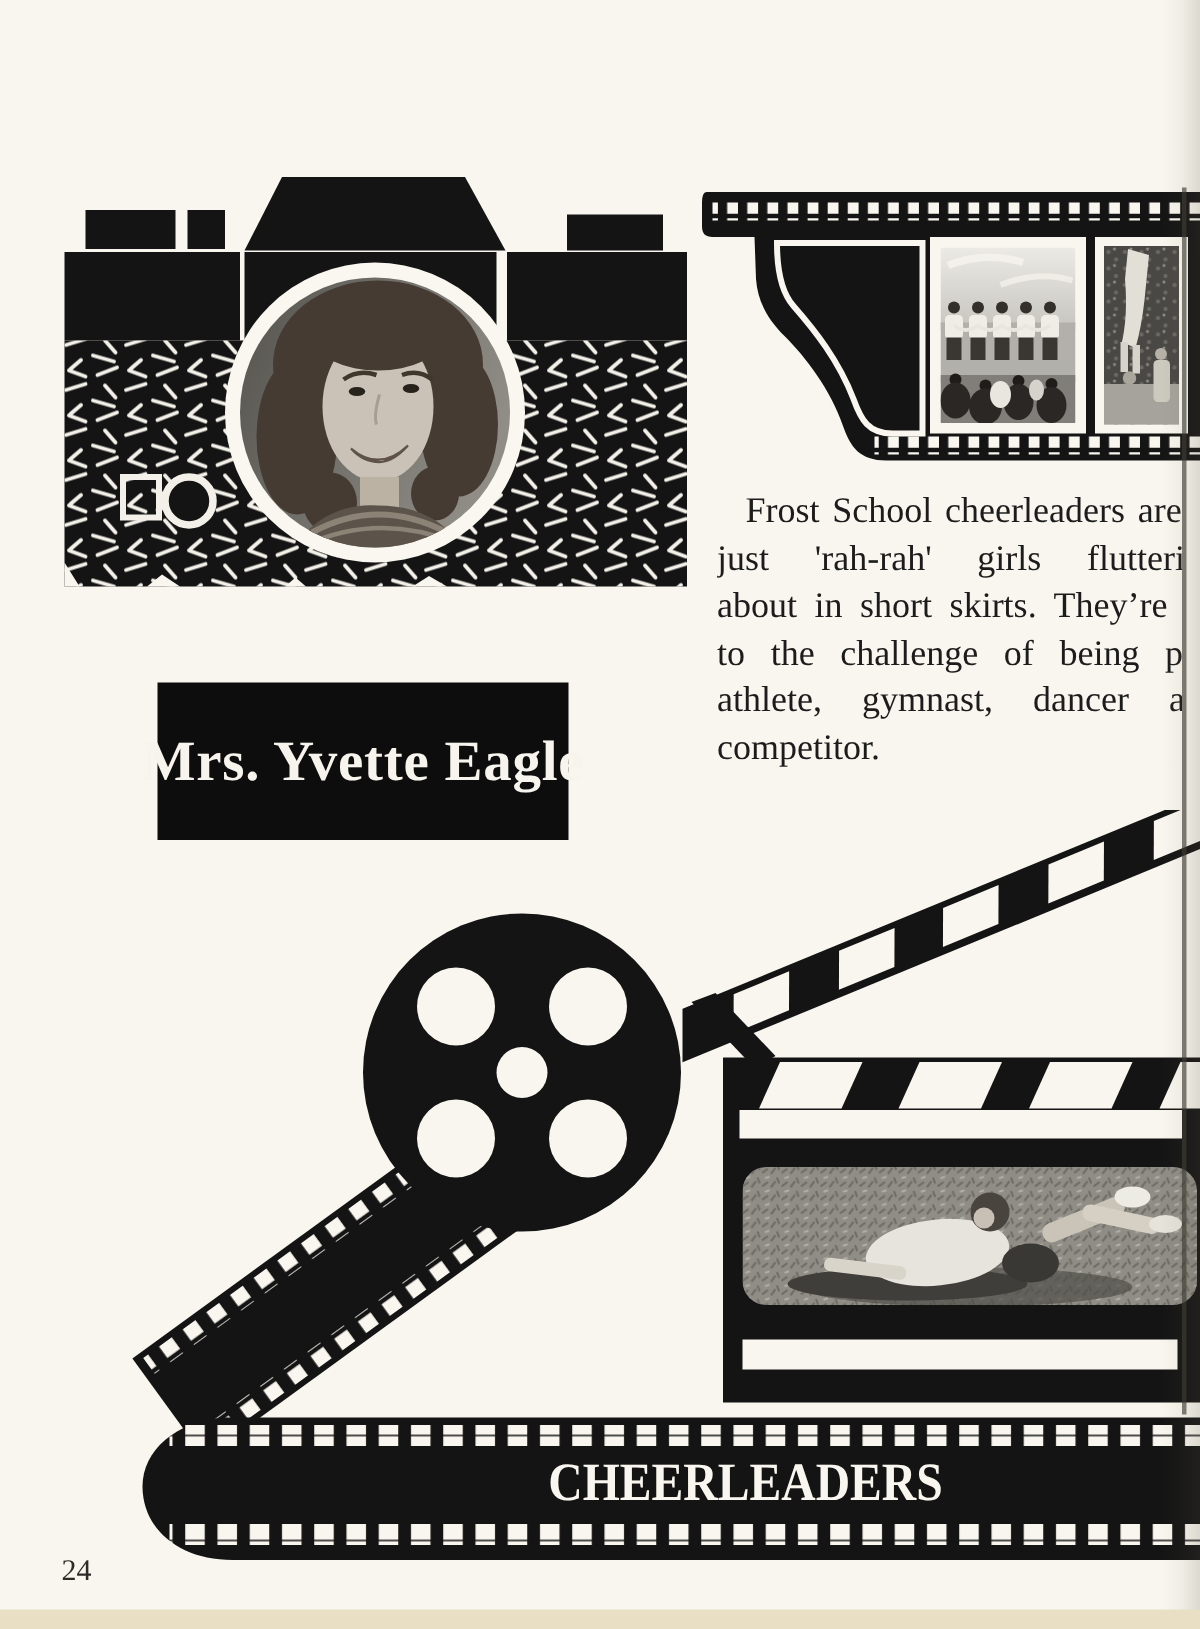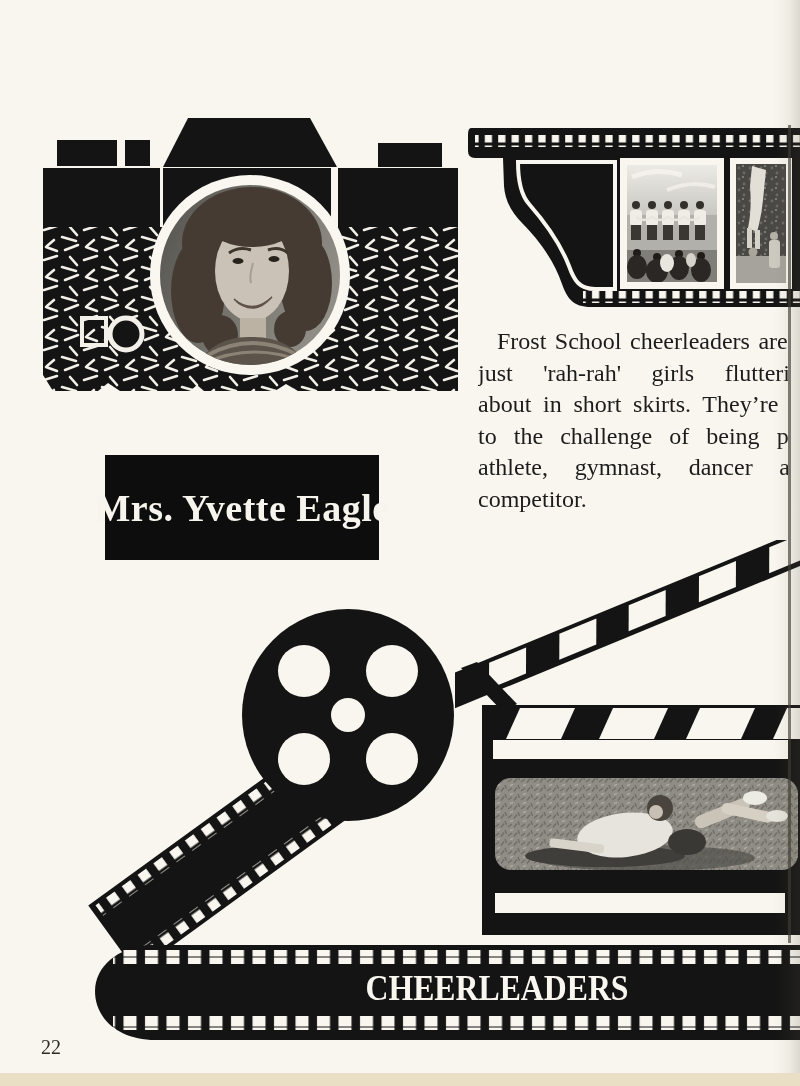--- a/index.html
+++ b/index.html
@@ -281,16 +281,16 @@
       <ellipse cx="232" cy="302" rx="19" ry="13" fill="#3a3834"></ellipse>
       <rect x="238" y="278" width="58" height="13" rx="6" fill="#cac4b8" transform="rotate(-22 238 278)"></rect>
       <rect x="268" y="262" width="52" height="11" rx="5" fill="#d6d0c4" transform="rotate(12 268 262)"></rect>
       <ellipse cx="300" cy="258" rx="12" ry="7" fill="#ecece4"></ellipse>
       <ellipse cx="322" cy="276" rx="11" ry="6" fill="#e4e4da"></ellipse>
     </g>
     <rect x="40" y="353" width="290" height="20" fill="#f8f6ee"></rect>
   </g>
 </svg>
 
-<div id="pagenum" class="abs">22</div>
+<div id="pagenum" class="abs">24</div>
 <div id="edgeshade" class="abs"></div>
 <div id="edgeline" class="abs"></div>
 <div id="scanstrip" class="abs" style="background: rgb(232, 223, 197);"></div>
 
 </body></html>

